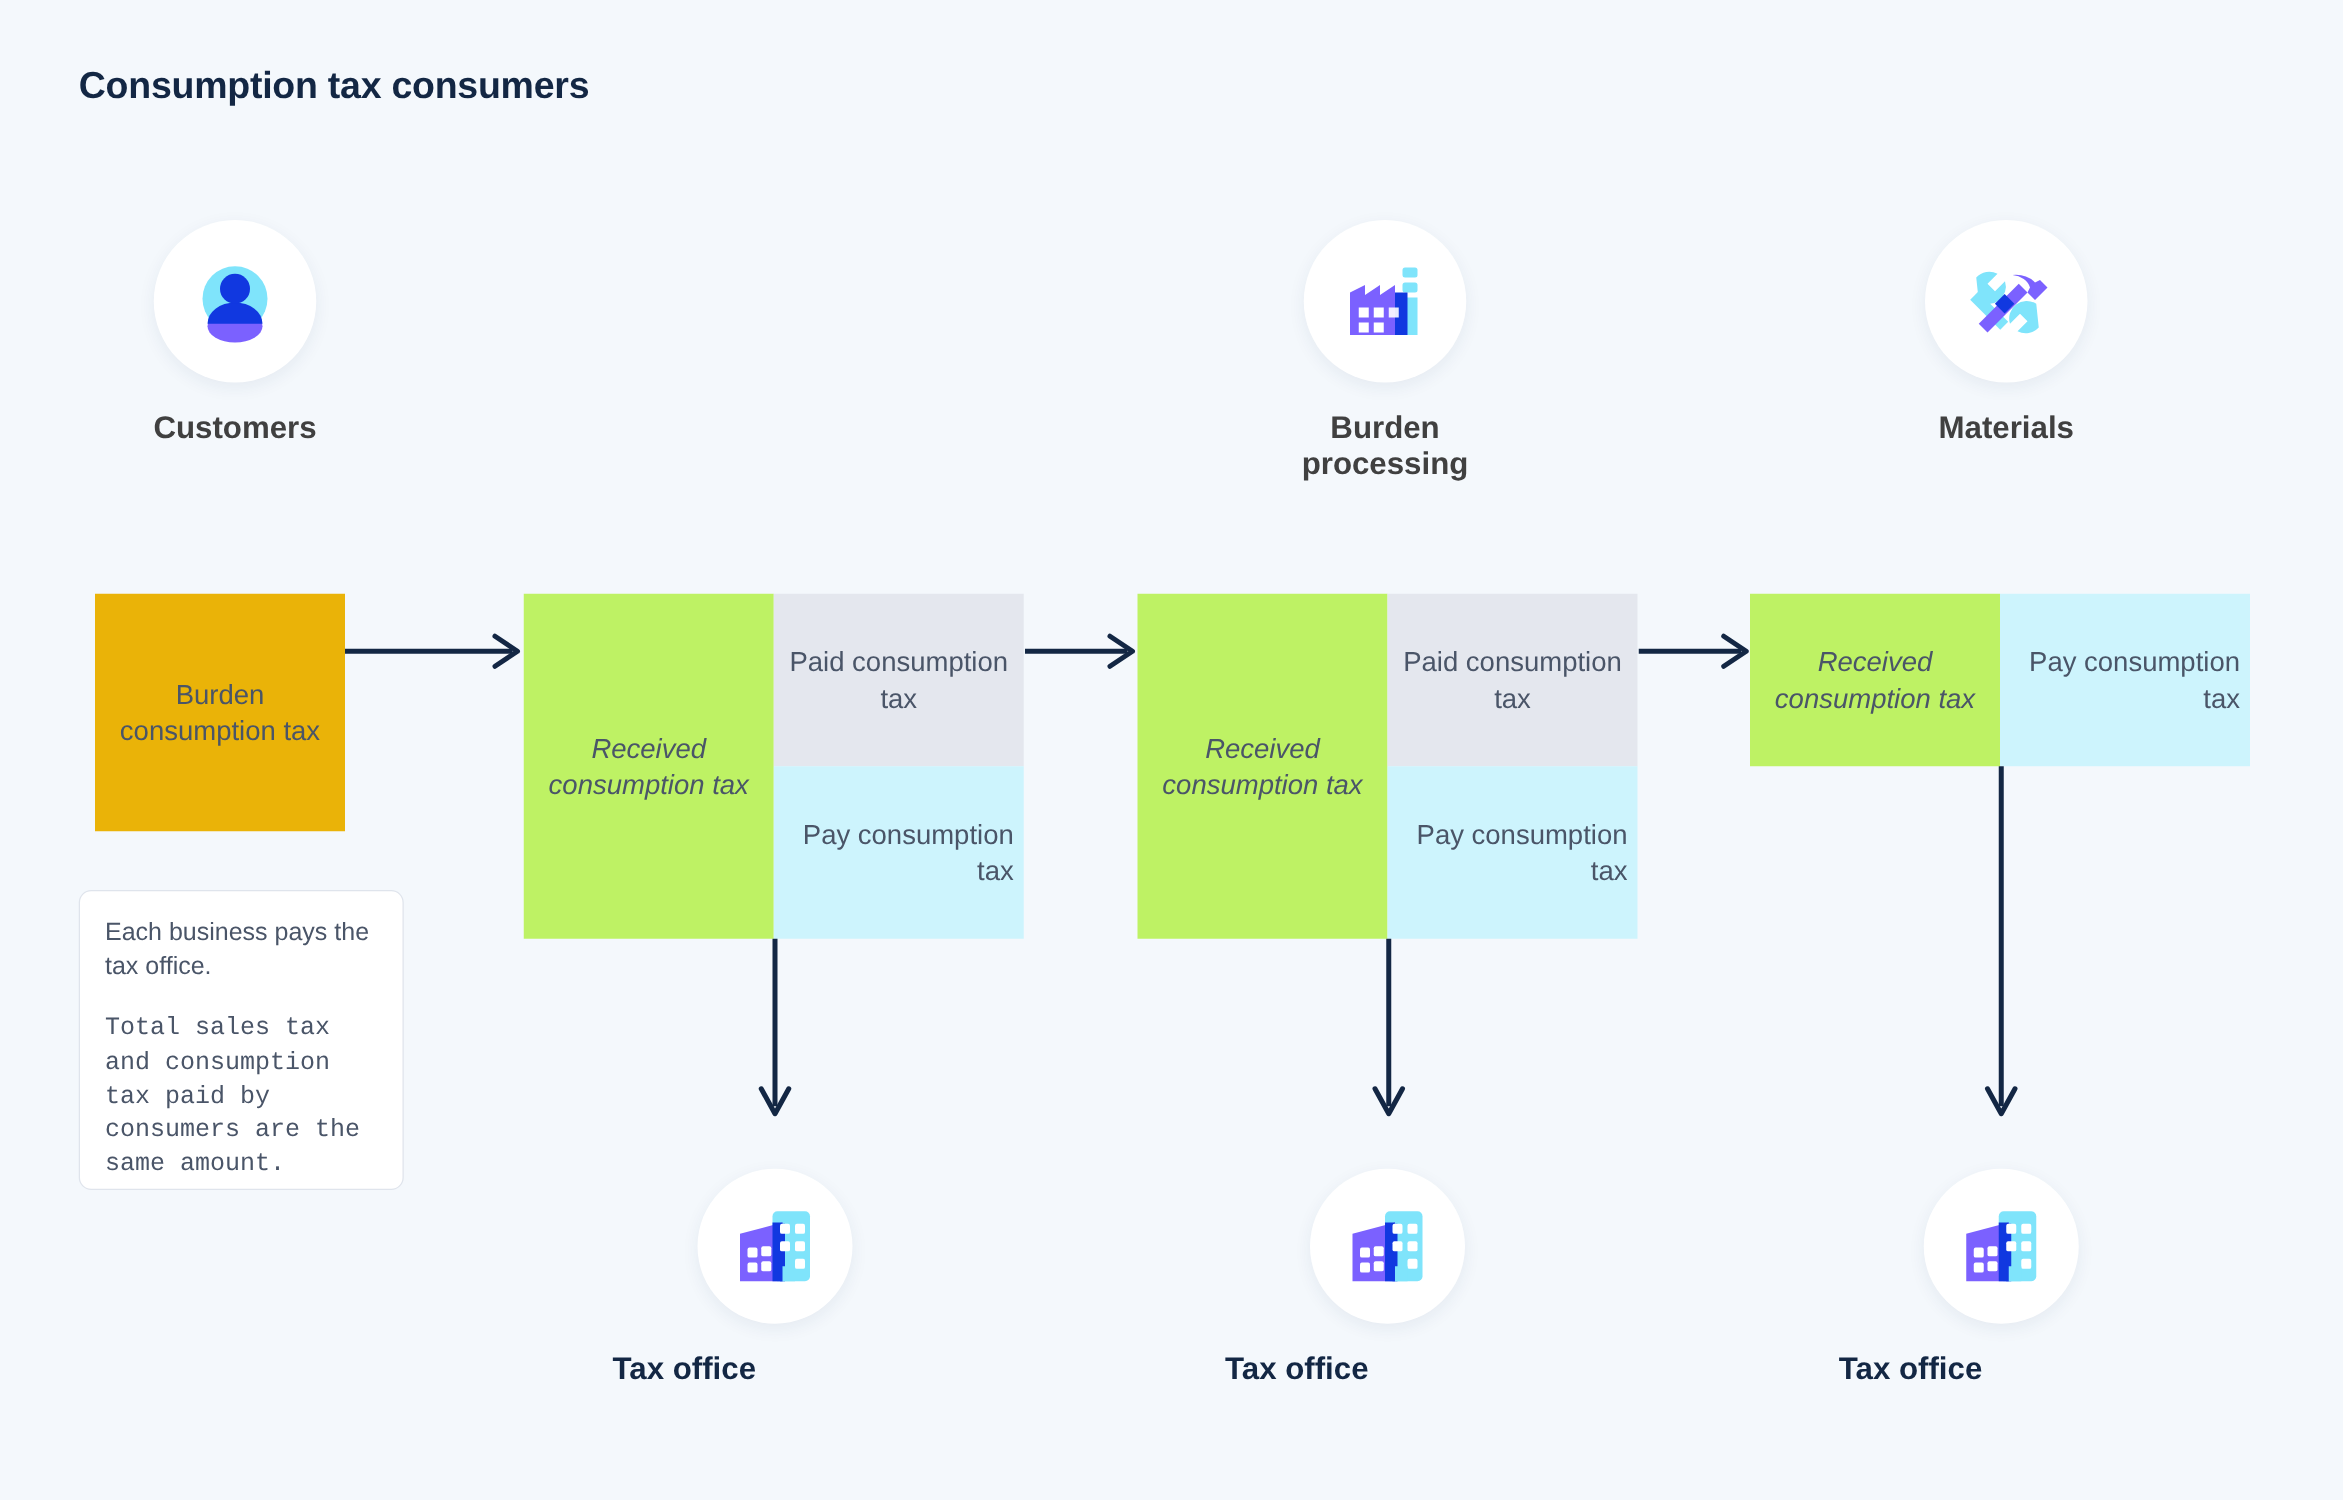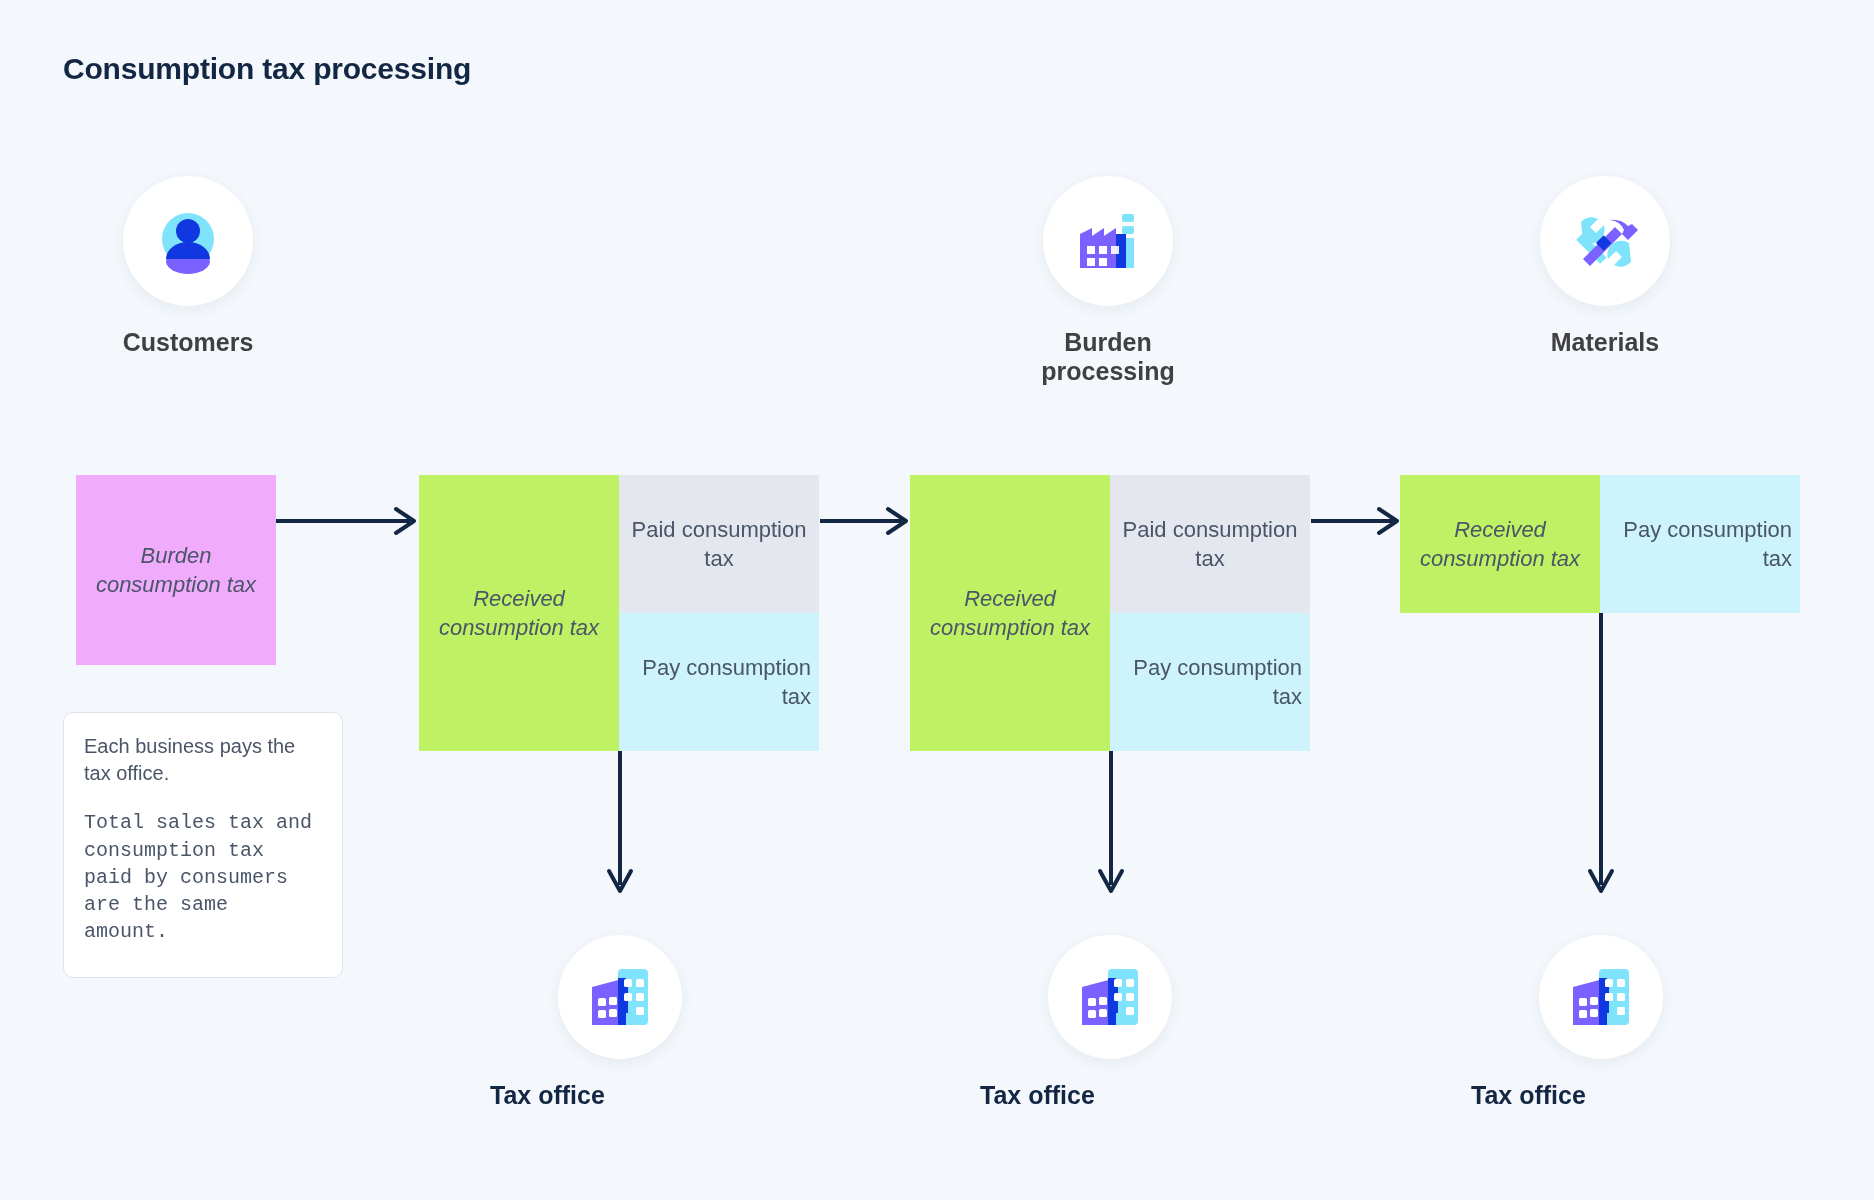--- a/index.html
+++ b/index.html
@@ -48,44 +48,44 @@
     display: flex; align-items: stretch;
     font-size: 22px; color: #4a5568; line-height: 1.32;
   }
   .cell {
     display: flex; align-items: center; justify-content: center;
     text-align: center; padding: 4px 8px;
   }
   .cell-received { background: #bef264; font-style: italic; }
   .cell-paid     { background: #e4e7ee; }
   .cell-pay      { background: #cdf4fd; text-align: right; }
-  .cell-burden   { background: #f0abfc; font-style: italic; }
+  .cell-burden   { background: #eab308; }
   .split-col { display: flex; flex-direction: column; }
   .split-col .cell { flex: 1; }
 
   
   .note {
     position: absolute; left: 63px; top: 712px;
-    width: 280px; background: #ffffff;
+    width: 260px; background: #ffffff;
     border: 1px solid #dfe4ec; border-radius: 10px;
-    padding: 20px 20px 32px 20px;
+    padding: 20px 20px 6px 20px;
     font-size: 20px; color: #4a5568; line-height: 1.36;
   }
   .note p + p { margin-top: 22px; font-family: Liberation Mono, monospace; }
 
   
   .arrow-h, .arrow-v { position: absolute; }
   svg { display: block; overflow: visible; }
 </style>
 </head>
 <body>
 
 <div class="canvas">
 
-  <div class="page-title">Consumption tax processing</div>
+  <div class="page-title">Consumption tax consumers</div>
 
   <div class="actor" style="left:58px; top:176px;">
     <div class="actor-circle">
       <span>
         <svg width="74" height="74" viewBox="0 0 74 74">
           <circle cx="37" cy="35" r="26" fill="#7fe4fb"></circle>
           <ellipse cx="37" cy="57" rx="22" ry="13" fill="#7b61ff"></ellipse>
           <path d="M15 55 a22 17 0 0 1 44 0 z" fill="#1138e0"></path>
           <circle cx="37" cy="27" r="12" fill="#1138e0"></circle>
         </svg>

